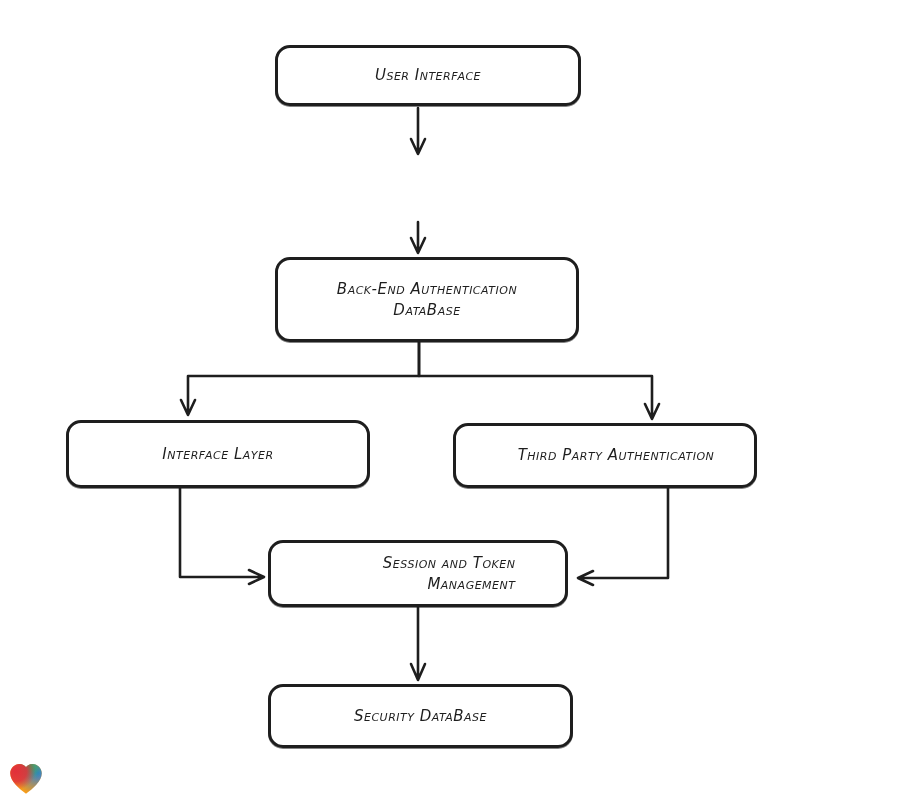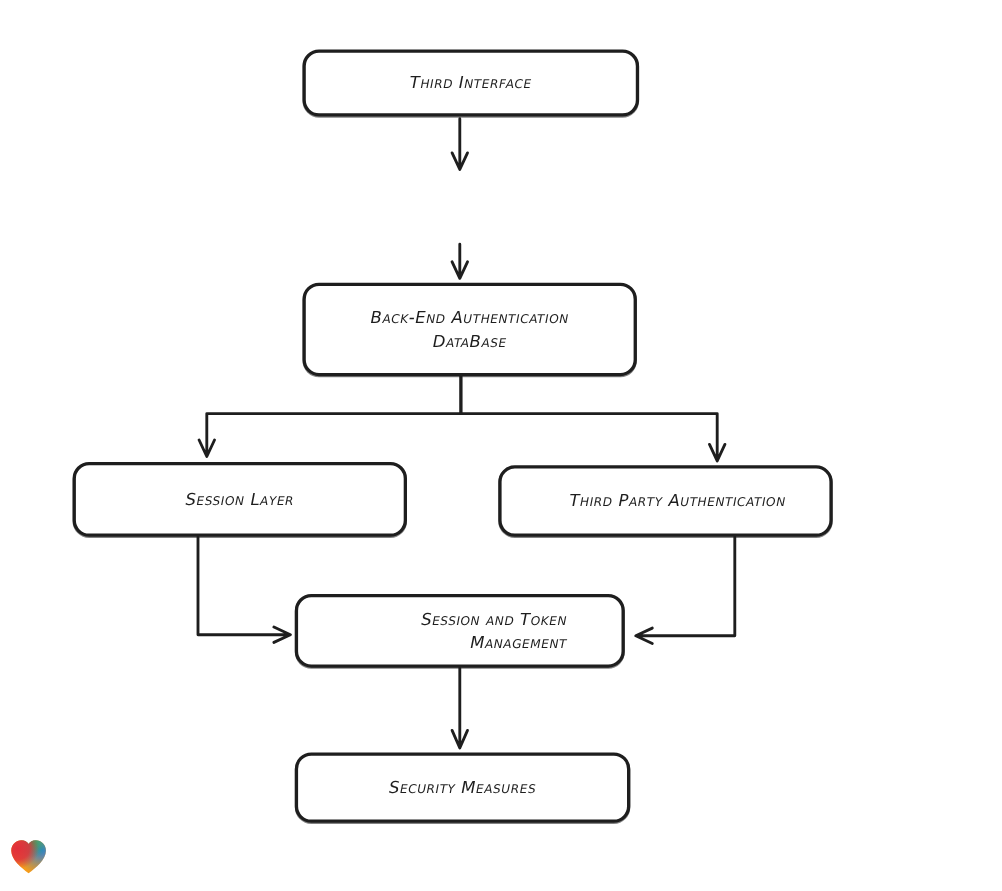--- a/index.html
+++ b/index.html
@@ -63,42 +63,42 @@
       <path d="M418 222 L418 252 M411 238 L418 253 L425 238"></path>
       <path d="M419 342 L419 376 L188 376 L188 414 M181 400 L188 415 L195 400"></path>
       <path d="M419 342 L419 376 L652 376 L652 418 M645 404 L652 419 L659 404"></path>
       <path d="M180 488 L180 577 L263 577 M249 570 L264 577 L249 584"></path>
       <path d="M668 488 L668 578 L579 578 M593 571 L578 578 L593 585"></path>
       <path d="M418 607 L418 679 M411 664 L418 680 L425 664"></path>
     </g>
   </svg>
 
   <div class="node n1">
-    <span class="node-label">Third Interface</span>
+    <span class="node-label">User Interface</span>
   </div>
 
 
   <div class="node n3">
     <span class="node-label">Back-End Authentication DataBase</span>
   </div>
 
   <div class="node n4">
-    <span class="node-label">Session Layer</span>
+    <span class="node-label">Interface Layer</span>
   </div>
 
   <div class="node n5">
     <span class="node-label">Third Party Authentication</span>
   </div>
 
   <div class="node n6">
     <span class="node-label">Session and Token Management</span>
   </div>
 
   <div class="node n7">
-    <span class="node-label">Security Measures</span>
+    <span class="node-label">Security DataBase</span>
   </div>
 
   <div class="watermark">
     <svg width="36" height="35" viewBox="0 0 32 30" xmlns="http://www.w3.org/2000/svg">
       <defs>
         <path id="heartShape" d="M16 28.6 C10.3 24.5 2 17.6 2 10.4 C2 5.8 5.7 2 10.3 2 C12.7 2 14.9 3.2 16 5.1 C17.1 3.2 19.3 2 21.7 2 C26.3 2 30 5.8 30 10.4 C30 17.6 21.7 24.5 16 28.6 Z"></path>
         <radialGradient id="gBlue" cx="0.88" cy="0.30" r="0.75">
           <stop offset="0" stop-color="#2e7fd4"></stop>
           <stop offset="1" stop-color="#2e7fd4" stop-opacity="0"></stop>
         </radialGradient>

